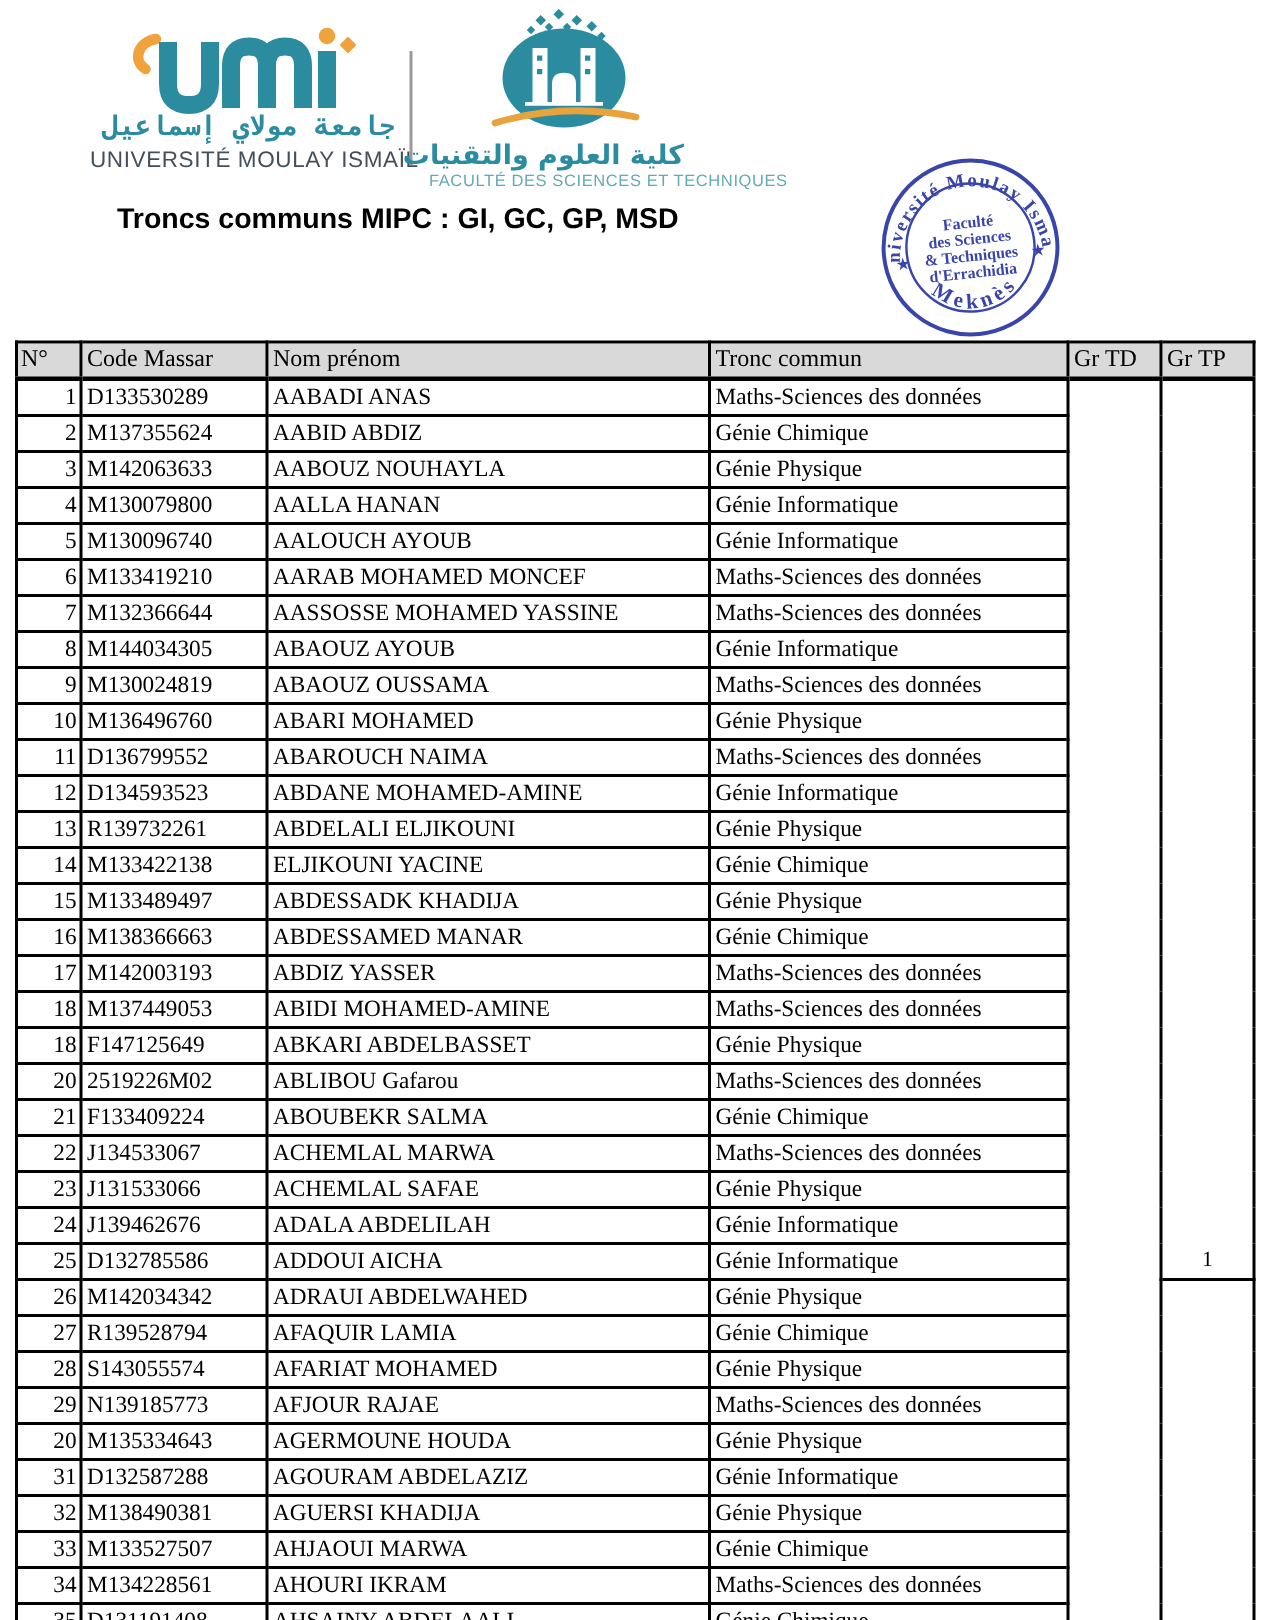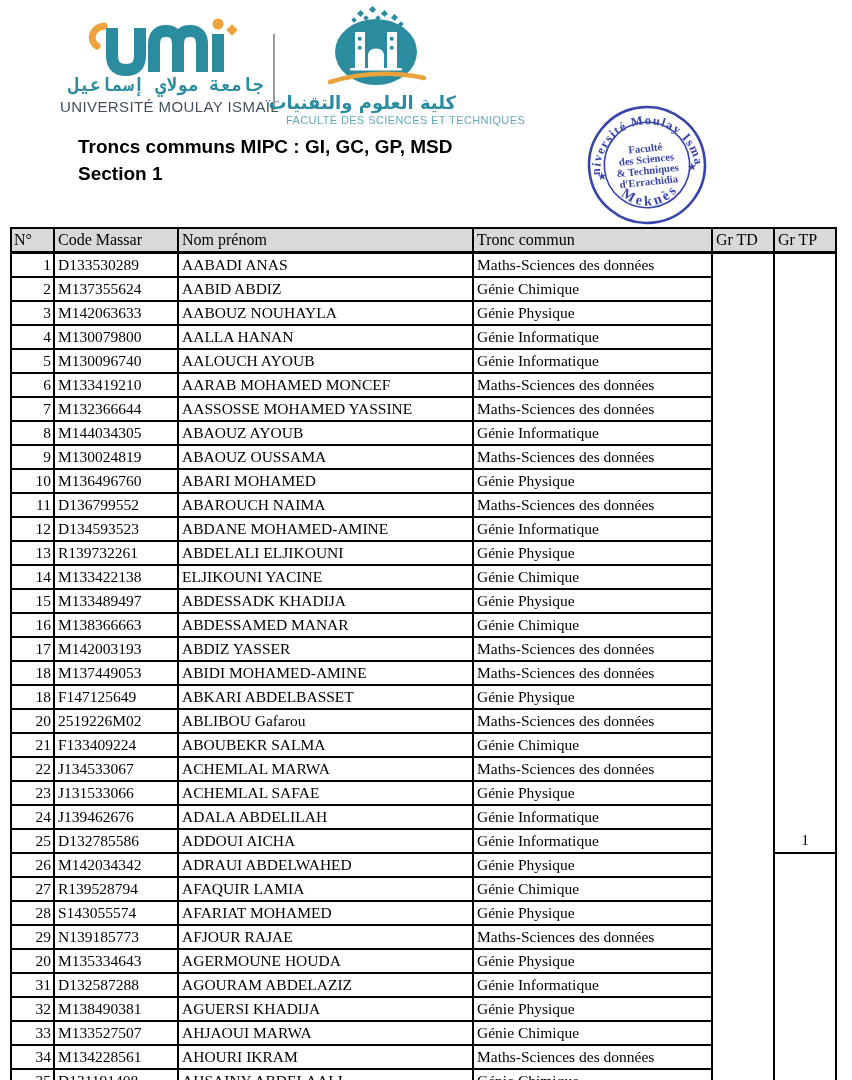--- a/index.html
+++ b/index.html
@@ -77,21 +77,20 @@
       <path d="M68,62 V50 Q68,42.5 76,42.5 Q84,42.5 84,50 V62 Z" fill="#ffffff"></path>
       <rect x="50" y="62" width="52" height="2.5" fill="#ffffff"></rect>
       <path d="M30,76 Q76,62 124,72" stroke="#e8a33d" stroke-width="4.5" fill="none" stroke-linecap="round"></path>
     </svg>
     <div class="fst-arabic">كلية العلوم والتقنيات</div>
     <div class="fst-latin">FACULTÉ DES SCIENCES ET TECHNIQUES</div>
   </div>
 
   <div class="title-block">
     <div>Troncs communs MIPC : GI, GC, GP, MSD</div>
-    <div>Section 1</div>
   </div>
 
   <div class="stamp">
     <svg width="122" height="122" viewBox="0 0 120 120">
       <defs>
         <path id="arcTop" d="M 13,67 A 47,47 0 1 1 107,67"></path>
         <path id="arcBottom" d="M 24,74 A 38,38 0 0 0 96,74"></path>
       </defs>
       <circle cx="60" cy="60" r="57" fill="none" stroke="#2936a3" stroke-width="2.6"></circle>
       <circle cx="60" cy="60" r="42" fill="none" stroke="#2936a3" stroke-width="1.6"></circle>

